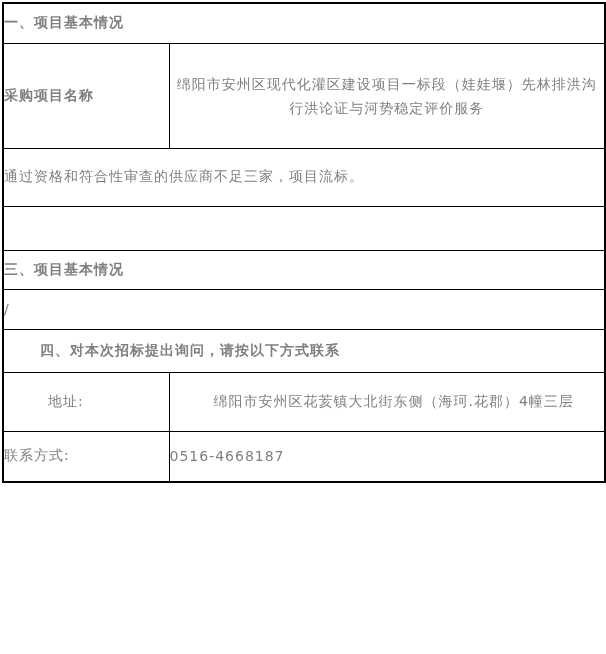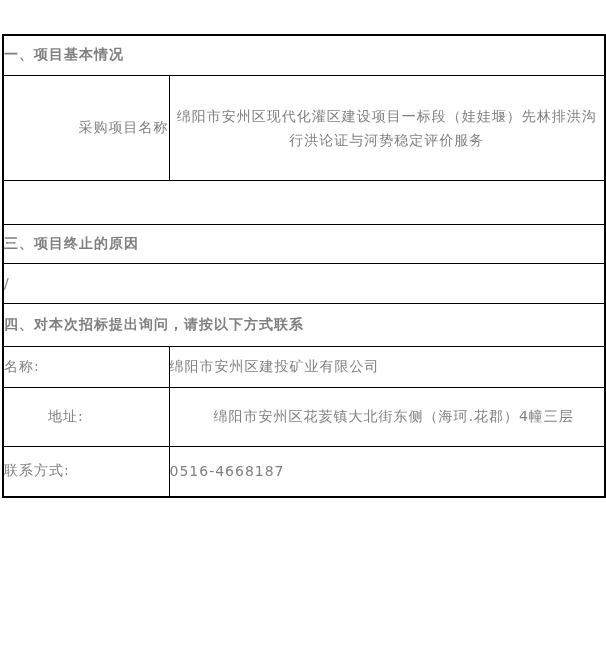--- a/index.html
+++ b/index.html
@@ -20,44 +20,44 @@
     height: 654px;
     background: var(--background);
     padding: 2px;
     overflow: hidden;
   }
   table.notice {
     width: 602px;
     border-collapse: collapse;
     table-layout: fixed;
     border: 2px solid var(--border);
-    margin-top: 32px;
   }
   table.notice td {
     border: 1px solid var(--border);
     vertical-align: middle;
     font-size: 14px;
     color: var(--body_text);
     padding: 0;
     overflow: hidden;
   }
   col.c-label { width: 166px; }
   col.c-value { width: 436px; }
 
   td.heading {
     font-weight: bold;
     color: var(--heading_text);
     font-size: 15px;
     letter-spacing: 1px;
     padding-left: 9px;
   }
   td.cell-label-center {
-    text-align: right;
+    text-align: left;
     font-size: 15px;
     letter-spacing: 1px;
+    font-weight: bold;
   }
   td.cell-value-center {
     text-align: center;
     padding: 0 14px;
     line-height: 24px;
     font-size: 15px;
     letter-spacing: 1px;
   }
   td.body-left { padding-left: 7px; letter-spacing: 1px; }
   td.slash-cell { padding-left: 32px; }
@@ -66,21 +66,21 @@
   td.contact-value { padding-left: 12px; letter-spacing: 1px; }
 
   
   tr.r-h1   td { height: 40px; }
   tr.r-proj td { height: 105px; }
   tr.r-h2   td { height: 55px; }
   tr.r-rsn  td { height: 58px; }
   tr.r-emp  td { height: 44px; }
   tr.r-h3   td { height: 39px; }
   tr.r-sl   td { height: 40px; }
-  tr.r-h4   td { height: 43px; }
+  tr.r-h4   td { height: 43px; padding-left: 36px; }
   tr.r-inf  td { height: 62px; }
   tr.r-nm   td { height: 41px; }
   tr.r-ad   td { height: 59px; padding-left: 44px; }
   tr.r-ph   td { height: 51px; }
 </style>
 </head>
 <body>
 
 <div class="page">
   <table class="notice">
@@ -91,37 +91,36 @@
 
     <tbody>
         <tr class="r-h1">
       <td colspan="2" class="heading">一、项目基本情况</td>
     </tr>
     <tr class="r-proj">
       <td class="cell-label-center">采购项目名称</td>
       <td class="cell-value-center">绵阳市安州区现代化灌区建设项目一标段（娃娃堰）先林排洪沟行洪论证与河势稳定评价服务</td>
     </tr>
 
+    <tr class="r-rsn">
+      <td colspan="2" class="body-left">通过资格和符合性审查的供应商不足三家，项目流标。</td>
+    </tr>
     <tr class="r-emp">
       <td colspan="2"></td>
     </tr>
 
     <tr class="r-h3">
-      <td colspan="2" class="heading">三、项目终止的原因</td>
+      <td colspan="2" class="heading">三、项目基本情况</td>
     </tr>
     <tr class="r-sl">
       <td colspan="2" class="slash-cell">/</td>
     </tr>
 
     <tr class="r-h4">
       <td colspan="2" class="heading">四、对本次招标提出询问，请按以下方式联系</td>
-    </tr>
-    <tr class="r-nm">
-      <td class="contact-label">名称:</td>
-      <td class="contact-value">绵阳市安州区建投矿业有限公司</td>
     </tr>
     <tr class="r-ad">
       <td class="contact-label">地址:</td>
       <td class="contact-value">绵阳市安州区花荄镇大北街东侧（海珂.花郡）4幢三层</td>
     </tr>
     <tr class="r-ph">
       <td class="contact-label">联系方式:</td>
       <td class="contact-value">0516-4668187</td>
     </tr>
   </tbody>

